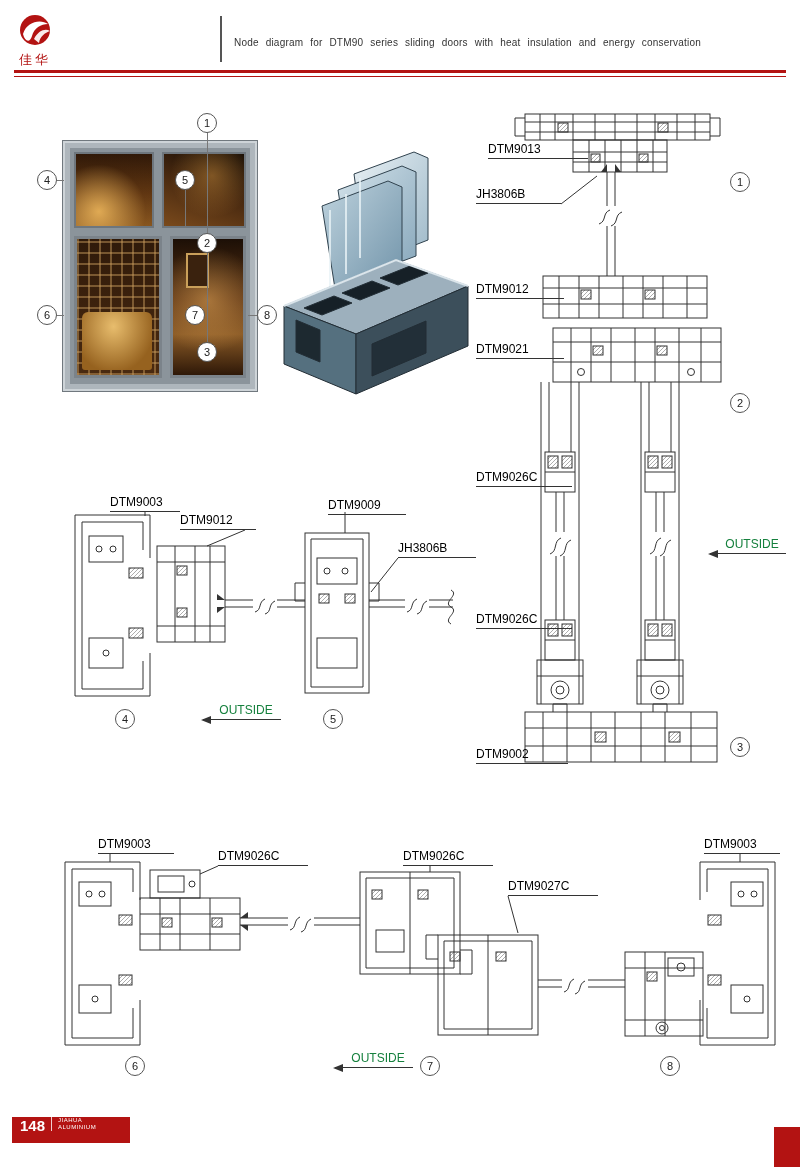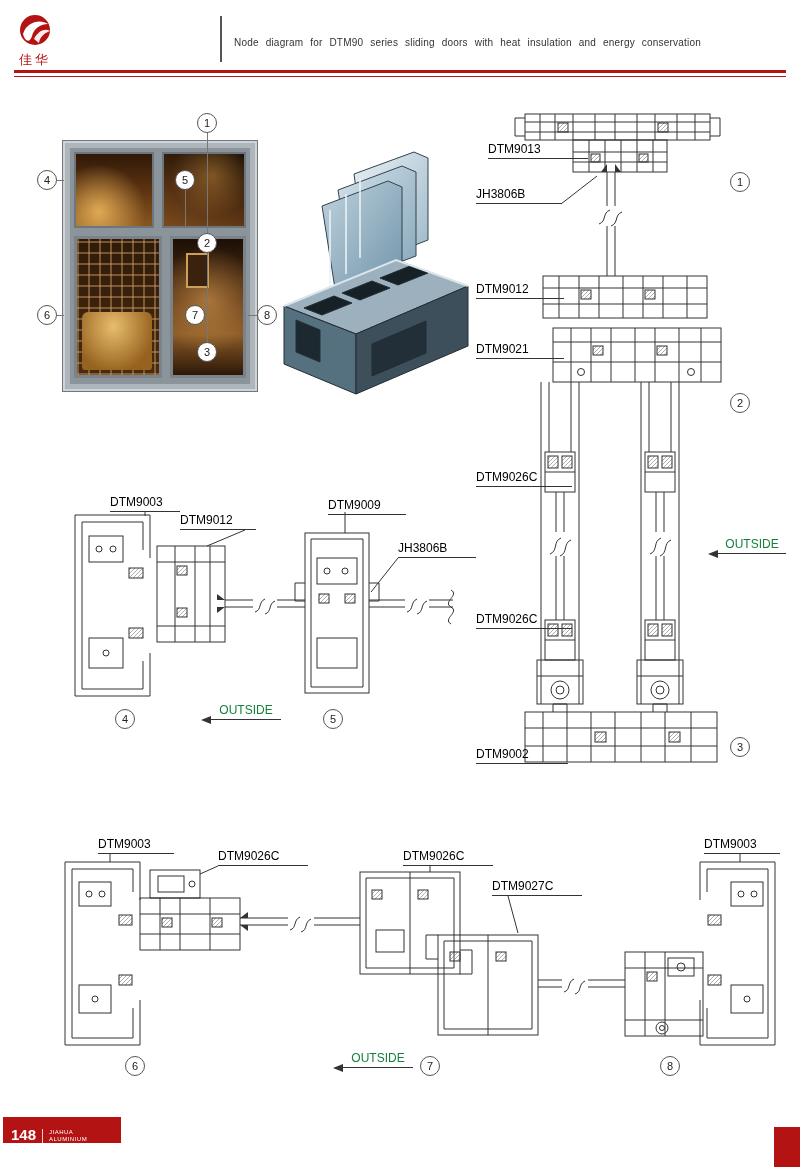--- a/index.html
+++ b/index.html
@@ -52,22 +52,22 @@
        padding-bottom:2px;line-height:13px;white-space:nowrap}
   .callout{position:absolute;width:20px;height:20px;border:1px solid #555;border-radius:50%;
        background:#fff;font-size:11px;color:#222;display:flex;align-items:center;justify-content:center}
   .leader{position:absolute;background:#777}
   .outside-label{position:absolute;border-bottom:1px solid #333;font-size:12px;color:#15803d;
        text-align:center;padding:0 4px 2px 12px;line-height:13px}
   .outside-label .arrow-left{position:absolute;left:-2px;bottom:-5px;width:0;height:0;
        border-top:4.5px solid transparent;border-bottom:4.5px solid transparent;border-right:10px solid #333}
 
   
-  .footer-badge{position:absolute;left:3px;top:1117px;width:118px;height:26px;background:var(--accent);
-       display:flex;align-items:flex-end;padding:0 8px;gap:6px}
+  .footer-badge{position:absolute;left:12px;top:1117px;width:118px;height:26px;background:var(--accent);
+       display:flex;align-items:flex-start;padding:0 8px;gap:6px}
   .pg-num{color:#fff;font-size:15px;font-weight:bold}
   .pg-div{width:1px;height:14px;background:rgba(255,255,255,.8)}
   .pg-brand{display:flex;flex-direction:column;color:#fff;font-size:6px;line-height:7px;letter-spacing:.5px}
   .corner-red{position:absolute;right:0;top:1127px;width:26px;height:40px;background:var(--accent)}
 </style>
 </head>
 <body>
 
 <div class="page" style="--accent: #b31312;">
 
@@ -379,21 +379,21 @@
     </g>
     <rect x="238" y="72" width="26" height="20" fill="#fff"></rect>
     <path d="M240,90 c7,-2 3,-10 10,-13 M251,92 c7,-2 3,-10 10,-13" fill="none" stroke="#333"></path>
     <rect x="512" y="134" width="26" height="20" fill="#fff"></rect>
     <path d="M514,152 c7,-2 3,-10 10,-13 M525,154 c7,-2 3,-10 10,-13" fill="none" stroke="#333"></path>
   </svg>
 
   <div class="lbl" style="left:98px;top:838px;width:76px">DTM9003</div>
   <div class="lbl" style="left:218px;top:850px;width:90px">DTM9026C</div>
   <div class="lbl" style="left:403px;top:850px;width:90px">DTM9026C</div>
-  <div class="lbl" style="left:492px;top:880px;width:90px">DTM9027C</div>
+  <div class="lbl" style="left:508px;top:880px;width:90px">DTM9027C</div>
   <div class="lbl" style="left:704px;top:838px;width:76px">DTM9003</div>
   <div class="outside-label" style="left:335px;top:1052px;width:78px">
     <span class="arrow-left"></span><span>OUTSIDE</span>
   </div>
   <div class="callout" style="left:125px;top:1056px">
       <span>6</span>
     </div>
   <div class="callout" style="left:420px;top:1056px">
       <span>7</span>
     </div>

